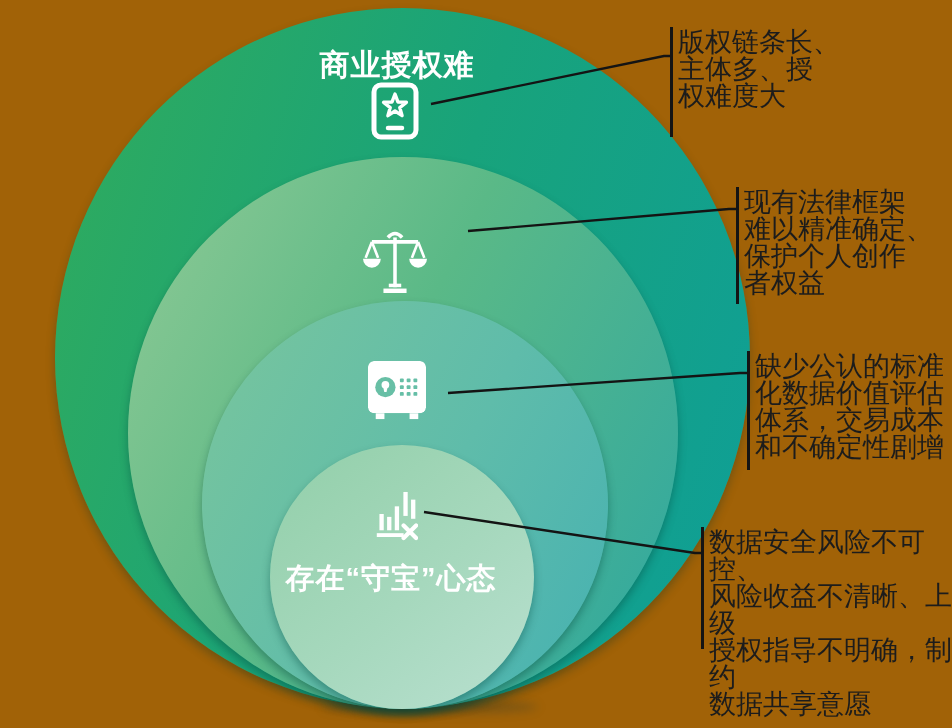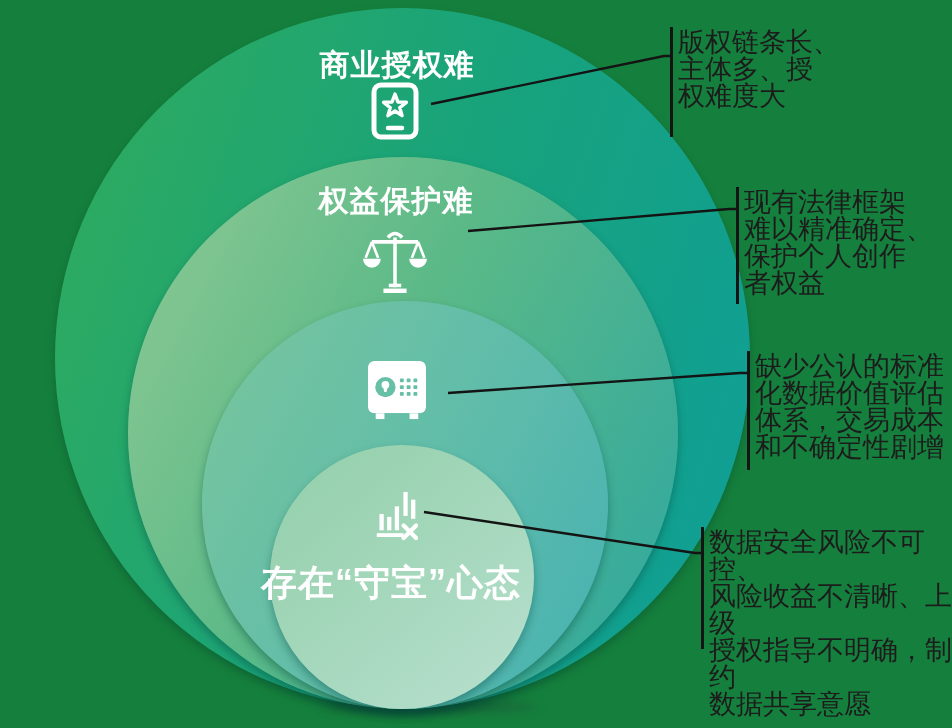--- a/index.html
+++ b/index.html
@@ -1,16 +1,16 @@
 <!DOCTYPE html>
 <html><head>
 <meta charset="utf-8">
 <style>
   html,body{margin:0;padding:0;background:#fff;}
-  .canvas{position:relative;width:952px;height:728px;background:#15803d;overflow:hidden;
+  .canvas{position:relative;width:952px;height:728px;background:#a16207;overflow:hidden;
           font-family:"Liberation Sans","DejaVu Sans",sans-serif;}
   .circle{position:absolute;border-radius:50%;}
   .c1{left:55px;top:8px;width:695px;height:700px;z-index:1;
       background:linear-gradient(108deg,#2fab5e 4%,#18a37b 50%,#0f9f96 95%);
       box-shadow:0 5px 10px rgba(0,45,40,.30);}
   .c2{left:128px;top:157px;width:550px;height:552px;z-index:2;
       background:linear-gradient(118deg,#8dc994 2%,#5ab987 45%,#2ea7a2 100%);
       box-shadow:0 5px 9px rgba(4,70,60,.42);}
   .c3{left:202px;top:301px;width:406px;height:408px;z-index:3;
       background:linear-gradient(118deg,#78c59d 2%,#5fbcaa 55%,#45b1b2 100%);
@@ -18,21 +18,21 @@
   .c4{left:270px;top:445px;width:264px;height:264px;z-index:4;
       background:linear-gradient(140deg,#92cfa9 0%,#a6d8bd 55%,#b9e0d0 100%);
       box-shadow:0 5px 9px rgba(4,70,60,.40);}
   .ground-shadow{position:absolute;left:322px;top:700px;width:216px;height:14px;z-index:0;
       background:rgba(30,55,50,.28);border-radius:50%;filter:blur(5px);}
   .layer-title{position:absolute;z-index:6;width:300px;text-align:center;color:#fff;
       font-weight:bold;font-size:30px;letter-spacing:1px;white-space:nowrap;}
   .t1{left:247px;top:45px;}
   .t2{left:246px;top:181px;}
   .t3{left:246px;top:314px;}
-  .t4{left:241px;top:559px;font-size:36px;}
+  .t4{left:241px;top:559px;font-size:29px;}
   .icon{position:absolute;z-index:6;}
   .i1{left:371px;top:82px;width:48px;height:58px;}
   .i2{left:363px;top:224px;width:64px;height:82px;}
   .i3{left:368px;top:360px;width:58px;height:64px;}
   .i4{left:372px;top:486px;width:46px;height:56px;}
   .connectors{position:absolute;left:0;top:0;width:952px;height:728px;z-index:5;}
   .connectors polyline{fill:none;stroke:#141414;stroke-width:2.4;}
   .callout{position:absolute;z-index:6;}
   .callout-bar{position:absolute;left:0;top:0;width:2.6px;background:#141414;}
   .callout-text{position:absolute;left:8px;top:2px;width:260px;color:#1c1c1c;
@@ -48,21 +48,20 @@
 <div class="canvas">
 
   <div class="ground-shadow"></div>
 
   <div class="circle c1"></div>
   <div class="circle c2"></div>
   <div class="circle c3"></div>
   <div class="circle c4"></div>
 
   <div class="layer-title t1">商业授权难</div>
-  <div class="layer-title t2">权益保护难</div>
   <div class="layer-title t4">存在“守宝”心态</div>
 
   <div class="icon i1">
     <svg viewBox="0 0 48 58" width="48" height="58">
       <rect x="3" y="3" width="42" height="52" rx="7" fill="none" stroke="#fff" stroke-width="5"></rect>
       <path d="M24,12 L26.9,19.95 L35.4,20.3 L28.76,25.55 L31.1,33.7 L24,29 L16.9,33.7 L19.24,25.55 L12.6,20.3 L21.06,19.95 Z" fill="none" stroke="#fff" stroke-width="3.4" stroke-linejoin="round"></path>
       <line x1="17" y1="46" x2="31" y2="46" stroke="#fff" stroke-width="4.5" stroke-linecap="round"></line>
     </svg>
   </div>
 

